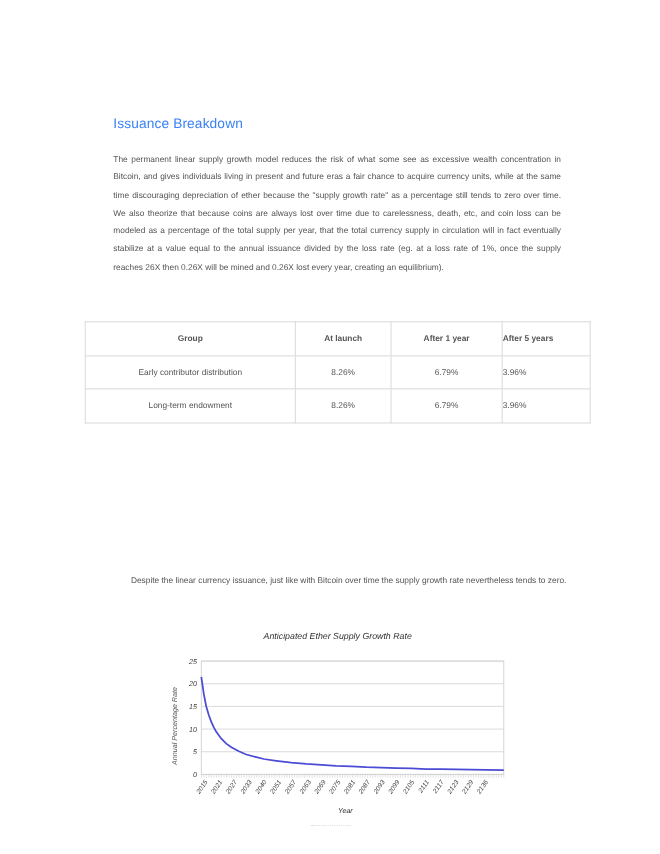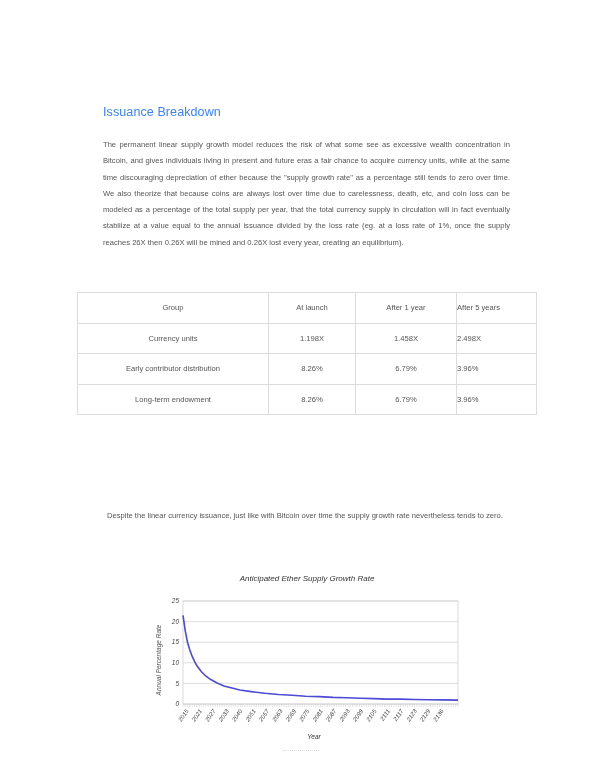--- a/index.html
+++ b/index.html
@@ -5,21 +5,21 @@
   html, body { margin: 0; padding: 0; background: #ffffff; }
   body { width: 600px; height: 776px; position: relative; overflow: hidden;
          font-family: "Liberation Sans", "DejaVu Sans", sans-serif; color: #444; }
   .page { position: absolute; left: 0; top: 0; width: 600px; height: 776px; }
   .heading { position: absolute; left: 103px; top: 105px; font-size: 12.5px; color: #3b82f6; letter-spacing: 0.1px; }
   .para { position: absolute; left: 103px; width: 407px; font-size: 7.6px; line-height: 16.3px; color: #555; text-align: justify; }
   .para1 { top: 137px; }
   .para2 { top: 504px; }
   table.breakdown { position: absolute; left: 77px; top: 292px; width: 460px; border-collapse: collapse; font-size: 7.6px; color: #555; }
   table.breakdown td, table.breakdown th { border: 1px solid #dcdcdc; height: 29.5px; padding: 0; font-weight: normal; }
-  table.breakdown th { height: 29.5px; }
+  table.breakdown th { height: 29.5px; font-weight: bold; }
   td.c0, th.c0 { width: 190px; text-align: center; }
   td.c1, th.c1 { width: 86px; text-align: center; margin-left: 36px; }
   td.c2, th.c2 { width: 100px; text-align: center; margin-top: 16px; }
   td.c3, th.c3 { text-align: left; }
   .chart { position: absolute; left: 140px; top: 568px; width: 340px; height: 200px; font-style: italic; }
   .chart svg { display: block; }
   .chart text { font-family: "Liberation Sans", "DejaVu Sans", sans-serif; }
   .footer-mark { position: absolute; left: 283px; top: 750px; width: 36px; height: 2px; border-top: 1px dotted #ddd; }
 </style>
 </head>
@@ -34,42 +34,36 @@
   <table class="breakdown">
     <thead>
       <tr>
         <th class="c0">Group</th>
         <th class="c1">At launch</th>
         <th class="c2">After 1 year</th>
         <th class="c3">After 5 years</th>
       </tr>
     </thead>
     <tbody>
-      <tr>
-        <td class="c0">Currency units</td>
-        <td class="c1">1.198X</td>
-        <td class="c2">1.458X</td>
-        <td class="c3">2.498X</td>
-      </tr>
       <tr>
         <td class="c0">Early contributor distribution</td>
         <td class="c1">8.26%</td>
         <td class="c2">6.79%</td>
         <td class="c3">3.96%</td>
       </tr>
       <tr>
         <td class="c0">Long-term endowment</td>
         <td class="c1">8.26%</td>
         <td class="c2">6.79%</td>
         <td class="c3">3.96%</td>
       </tr>
     </tbody>
   </table>
 
-  <p class="para para2" style="margin:4px;">Despite the linear currency issuance, just like with Bitcoin over time the supply growth rate nevertheless tends to zero.</p>
+  <p class="para para2" style="margin:16px;">Despite the linear currency issuance, just like with Bitcoin over time the supply growth rate nevertheless tends to zero.</p>
 
   <div class="chart">
     <svg id="chart-svg" width="340" height="200" viewBox="0 0 340 200">
       <text id="chart-title" x="167" y="13" text-anchor="middle" font-size="8" fill="#333">Anticipated Ether Supply Growth Rate</text>
       <g id="grid">
           <rect x="43" y="33" width="275" height="103" fill="none" stroke="#cfcfcf" stroke-width="0.8"></rect>
           <line x1="43" x2="318" y1="136" y2="136" stroke="#d6d6d6" stroke-width="0.8"></line>
           <line x1="43" x2="318" y1="115.4" y2="115.4" stroke="#d6d6d6" stroke-width="0.8"></line>
           <line x1="43" x2="318" y1="94.8" y2="94.8" stroke="#d6d6d6" stroke-width="0.8"></line>
           <line x1="43" x2="318" y1="74.2" y2="74.2" stroke="#d6d6d6" stroke-width="0.8"></line>

